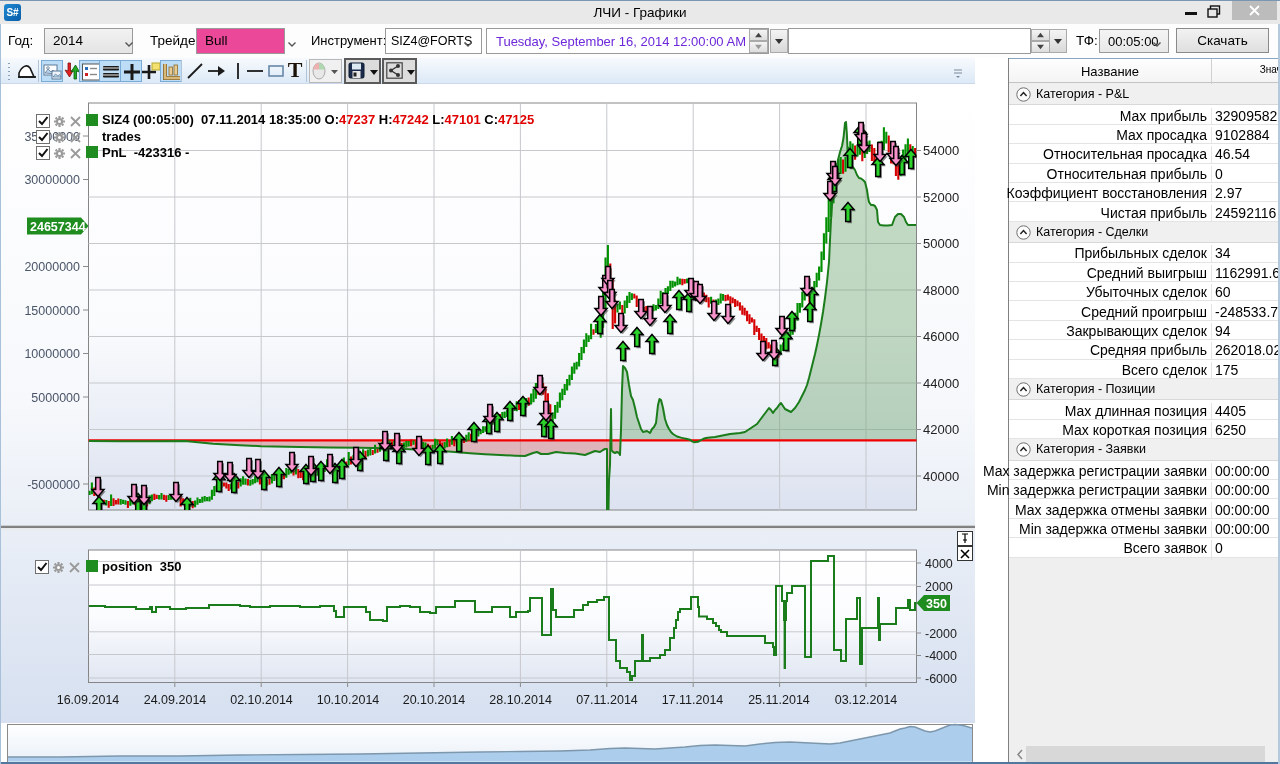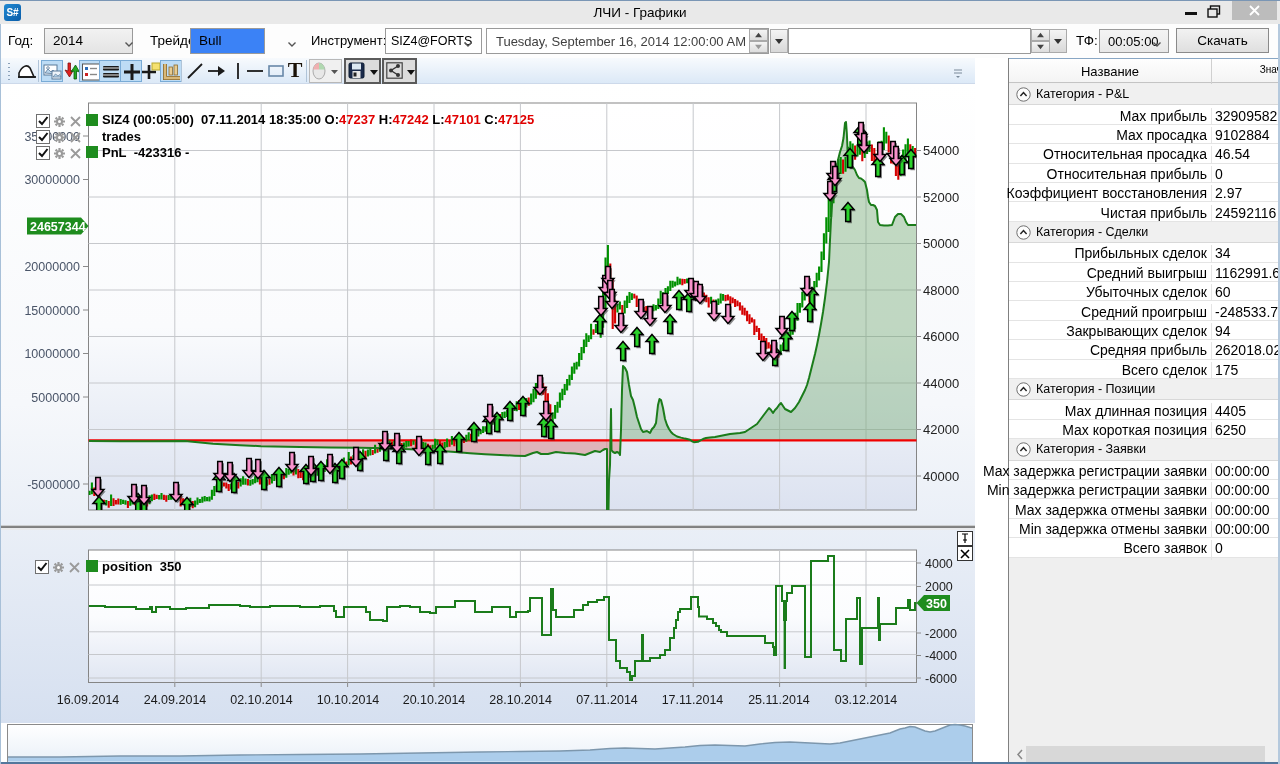--- a/index.html
+++ b/index.html
@@ -41,31 +41,31 @@
       <path d="M2 2l9 9M11 2l-9 9" stroke="#fff" stroke-width="1.8"></path>
     </svg>
 </div>
 <div id="tb1">
 <div class="lab" style="left:8px">Год:</div>
 <div class="combo" style="left:44px;width:89px;background:linear-gradient(#f2f2f2,#e4e4e4)">2014</div>
 <svg style="position:absolute;left:124px;top:17px" width="10" height="7" viewBox="0 0 10 7">
       <path d="M1.5 1.5l3.5 3.5 3.5-3.5" stroke="#555" stroke-width="1.4" fill="none"></path>
     </svg>
 <div class="lab" style="left:150px">Трейдер:</div>
-<div class="combo" style="left:190px;width:75px;background:#3b82f6">Bull</div>
+<div class="combo" style="left:196px;width:89px;background:#ec4899">Bull</div>
 <svg style="position:absolute;left:287px;top:17px" width="10" height="7" viewBox="0 0 10 7">
       <path d="M1.5 1.5l3.5 3.5 3.5-3.5" stroke="#555" stroke-width="1.4" fill="none"></path>
     </svg>
 <div class="lab" style="left:311px;font-size:13px">Инструмент:</div>
 <div class="combo" style="left:385px;width:97px;background:#fff;padding-left:5px;font-size:12.5px;padding-top:5px">SIZ4@FORTS</div>
 <svg style="position:absolute;left:463px;top:17px" width="10" height="7" viewBox="0 0 10 7">
       <path d="M1.5 1.5l3.5 3.5 3.5-3.5" stroke="#555" stroke-width="1.4" fill="none"></path>
     </svg>
 <div style="position:absolute;left:486px;top:4px;width:283px;height:26px;background:#fff;border:1px solid #9a9a9a"></div>
-<div style="position:absolute;left:490px;top:10px;width:256px;font-size:13px;color:#404040;text-align:right;white-space:nowrap">Tuesday, September 16, 2014 12:00:00 AM</div>
+<div style="position:absolute;left:490px;top:10px;width:256px;font-size:13px;color:#6d28d9;text-align:right;white-space:nowrap">Tuesday, September 16, 2014 12:00:00 AM</div>
 <div class="spin" style="left:749px;top:5px">
       <div class="spb">
         <svg width="9" height="6" viewBox="0 0 10 7">
           <path d="M1 6l4-5 4 5z" fill="#444"></path>
         </svg>
       </div>
       <div class="spb">
         <svg width="9" height="6" viewBox="0 0 10 7">
           <path d="M1 1l4 5 4 -5z" fill="#999"></path>
         </svg>

